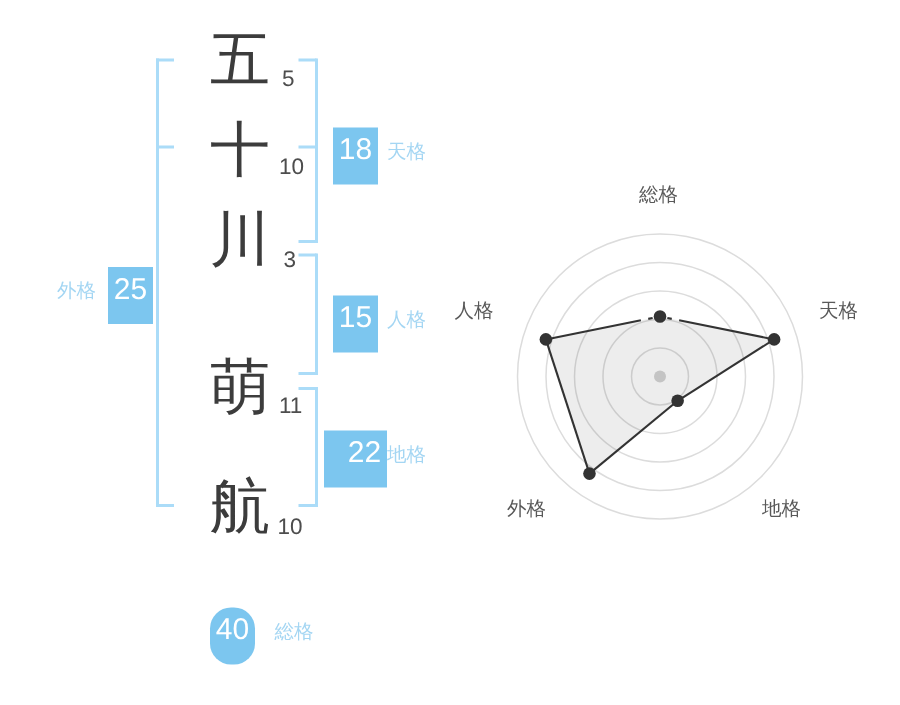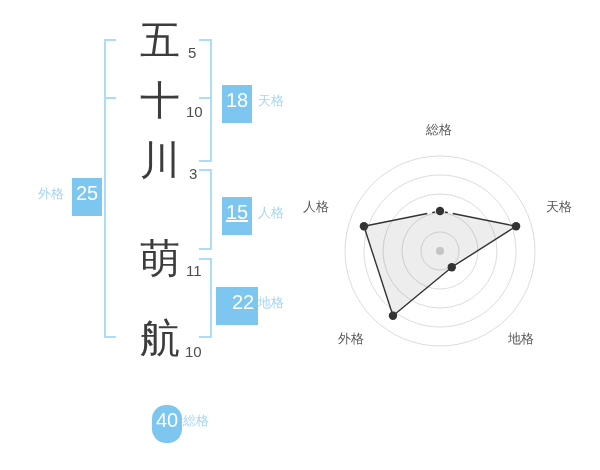--- a/index.html
+++ b/index.html
@@ -78,30 +78,30 @@
 
   <div>
     <div class="bracket v-line" style="left:210px;top:258px;height:80px;"></div>
     <div class="bracket tick" style="left:199px;top:258px;"></div>
     <div class="bracket tick" style="left:199px;top:336px;"></div>
   </div>
 
   <div class="value-box" style="left:222px;top:85px;">18</div>
   <div class="blue-label" style="left:258px;top:93px;">天格</div>
 
-  <div class="value-box" style="left:222px;top:197px;text-decoration:underline;">15</div>
+  <div class="value-box" style="left:222px;top:197px;">15</div>
   <div class="blue-label" style="left:258px;top:205px;">人格</div>
 
   <div class="value-box" style="left:216px;top:287px;padding-left:12px;">22</div>
   <div class="blue-label" style="left:258px;top:295px;">地格</div>
 
   <div class="blue-label" style="left:38px;top:186px;">外格</div>
   <div class="value-box" style="left:72px;top:178px;">25</div>
 
-  <div class="value-box" style="left:152px;top:405px;border-radius:14px;">40</div>
+  <div class="value-box" style="left:140px;top:405px;border-radius:14px;">40</div>
   <div class="blue-label" style="left:183px;top:413px;">総格</div>
 
   <svg id="radar-svg" width="300" height="310" viewBox="0 0 300 310">
       <circle cx="150" cy="156" r="19" class="ring"></circle>
       <circle cx="150" cy="156" r="38" class="ring"></circle>
       <circle cx="150" cy="156" r="57" class="ring"></circle>
       <circle cx="150" cy="156" r="76" class="ring"></circle>
       <circle cx="150" cy="156" r="95" class="ring"></circle>
       <polygon points="150,116 226.0845213036123,131.27864045000422 161.75570504584945,172.18033988749895 102.97717981660216,220.72135954999578 73.91547869638771,131.27864045000422" class="radar-fill"></polygon>
       <line x1="150" y1="116" x2="226.0845213036123" y2="131.27864045000422" class="radar-edge" stroke-dasharray="0 5 3 5 300"></line>

